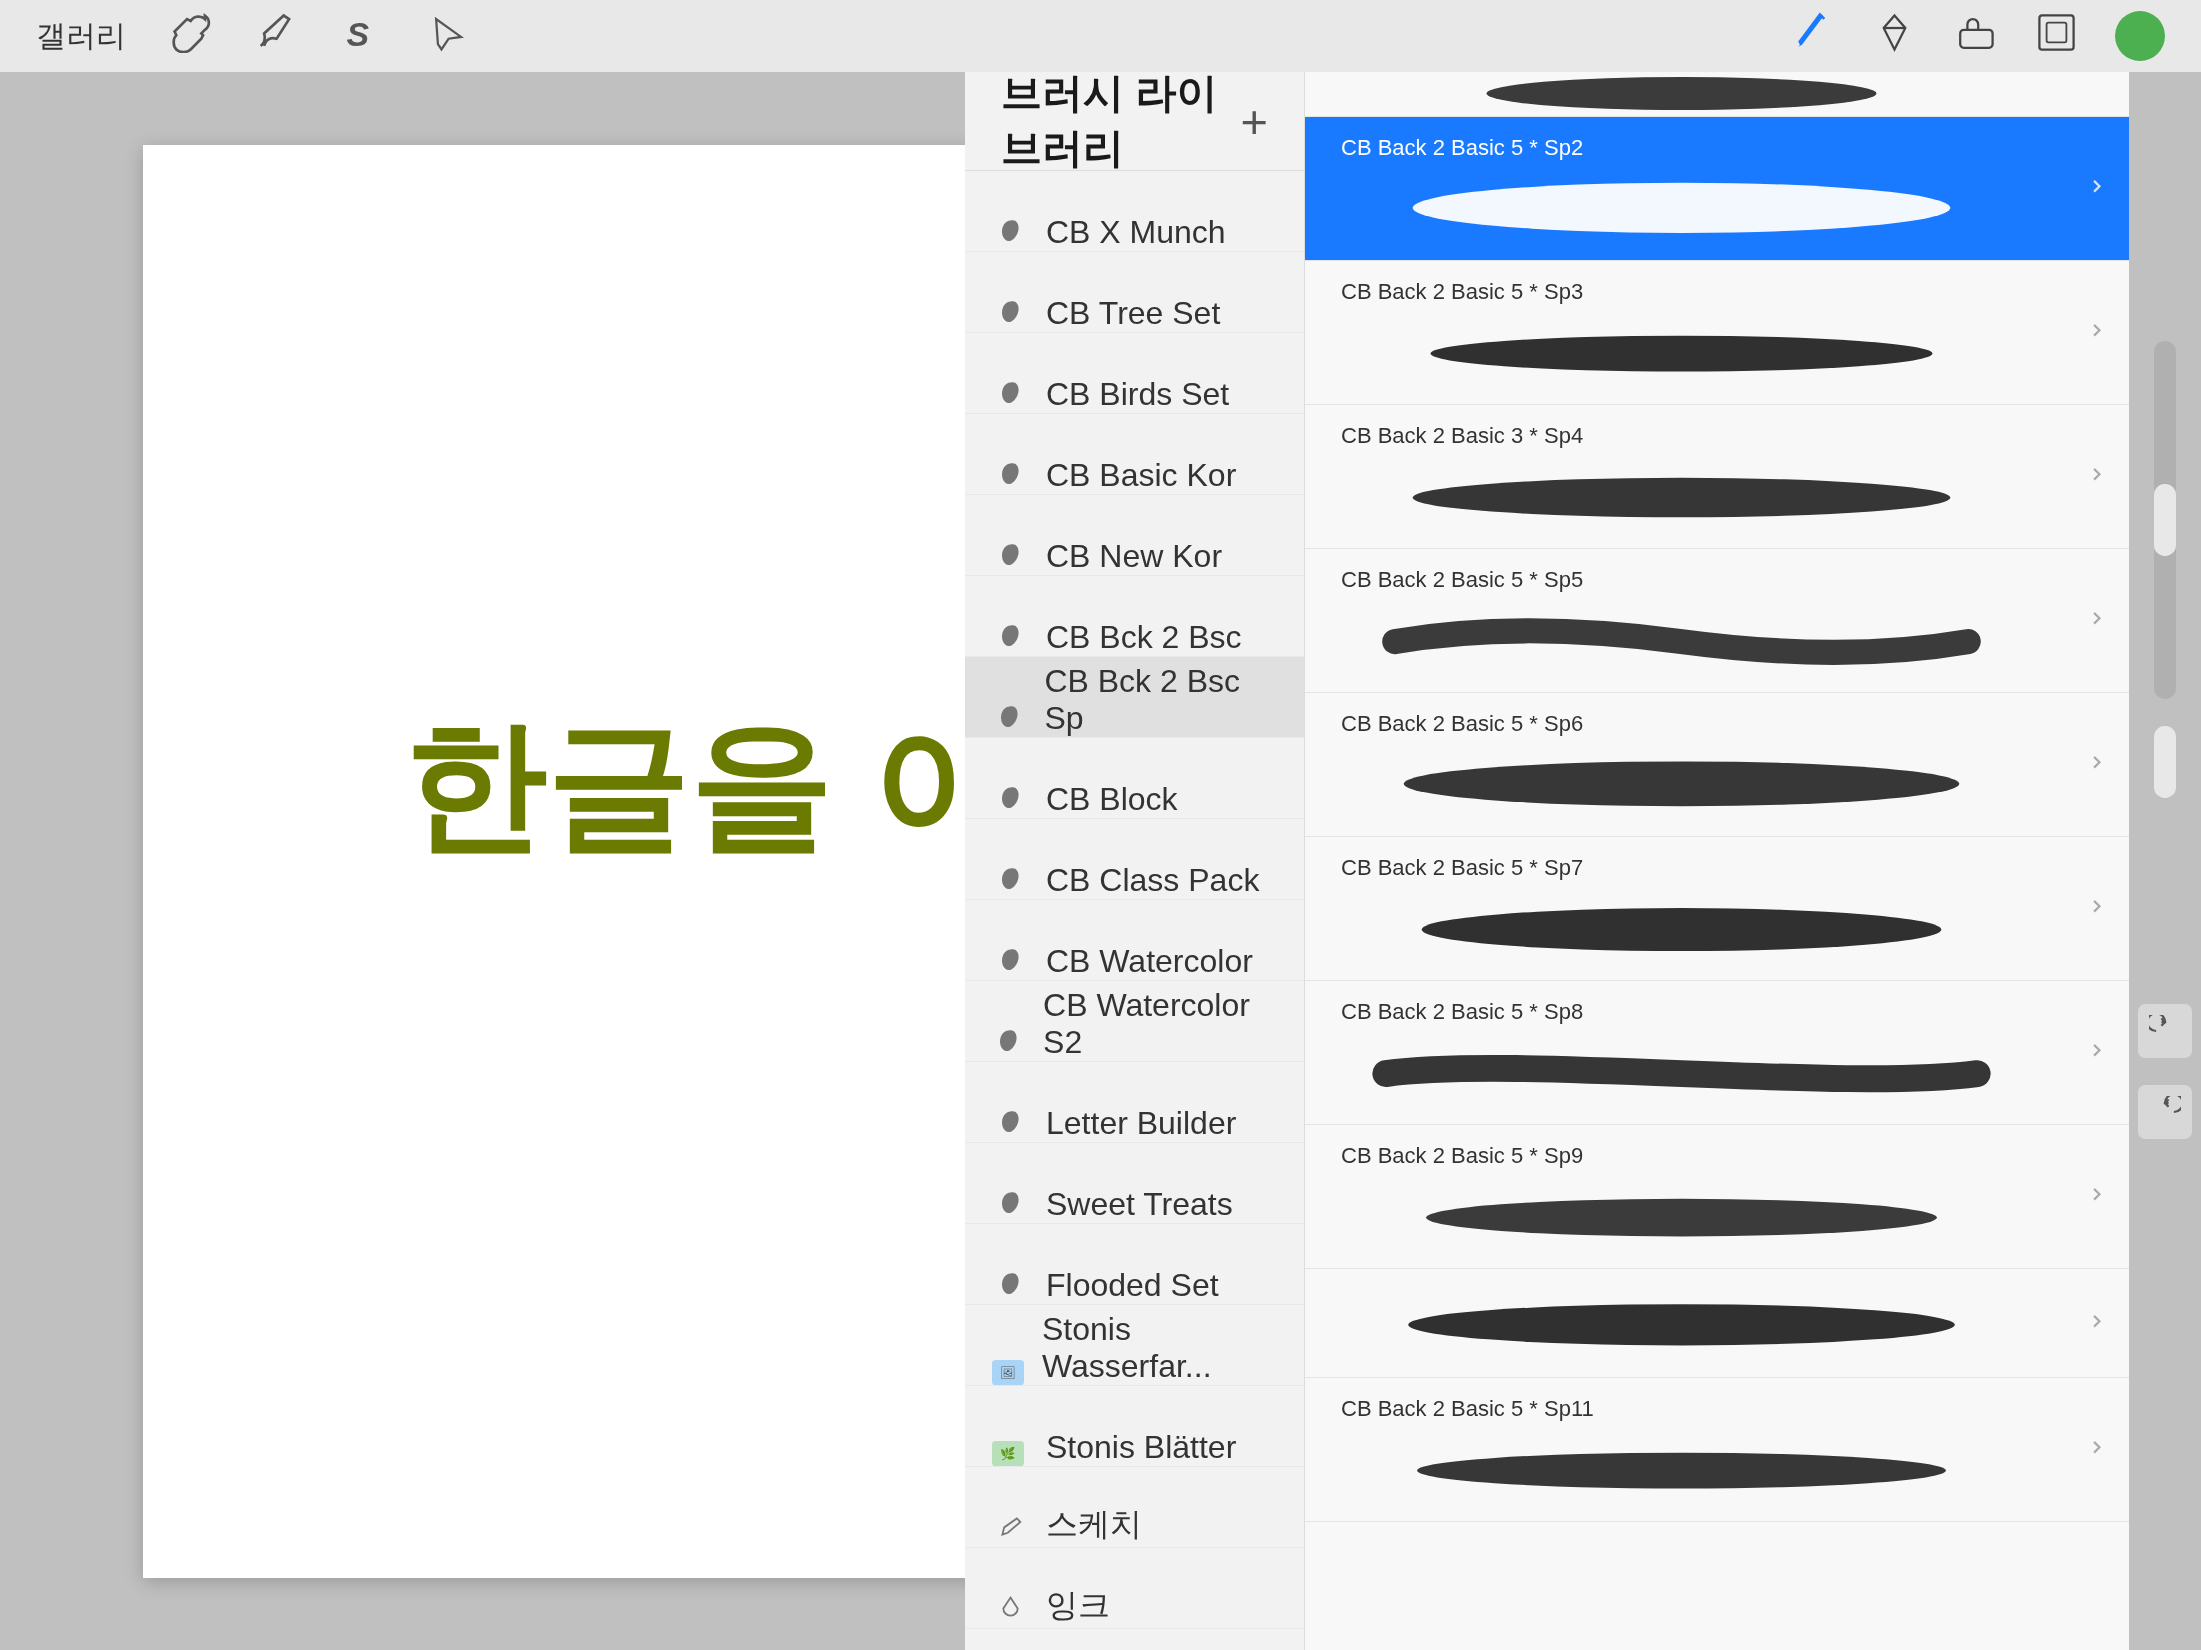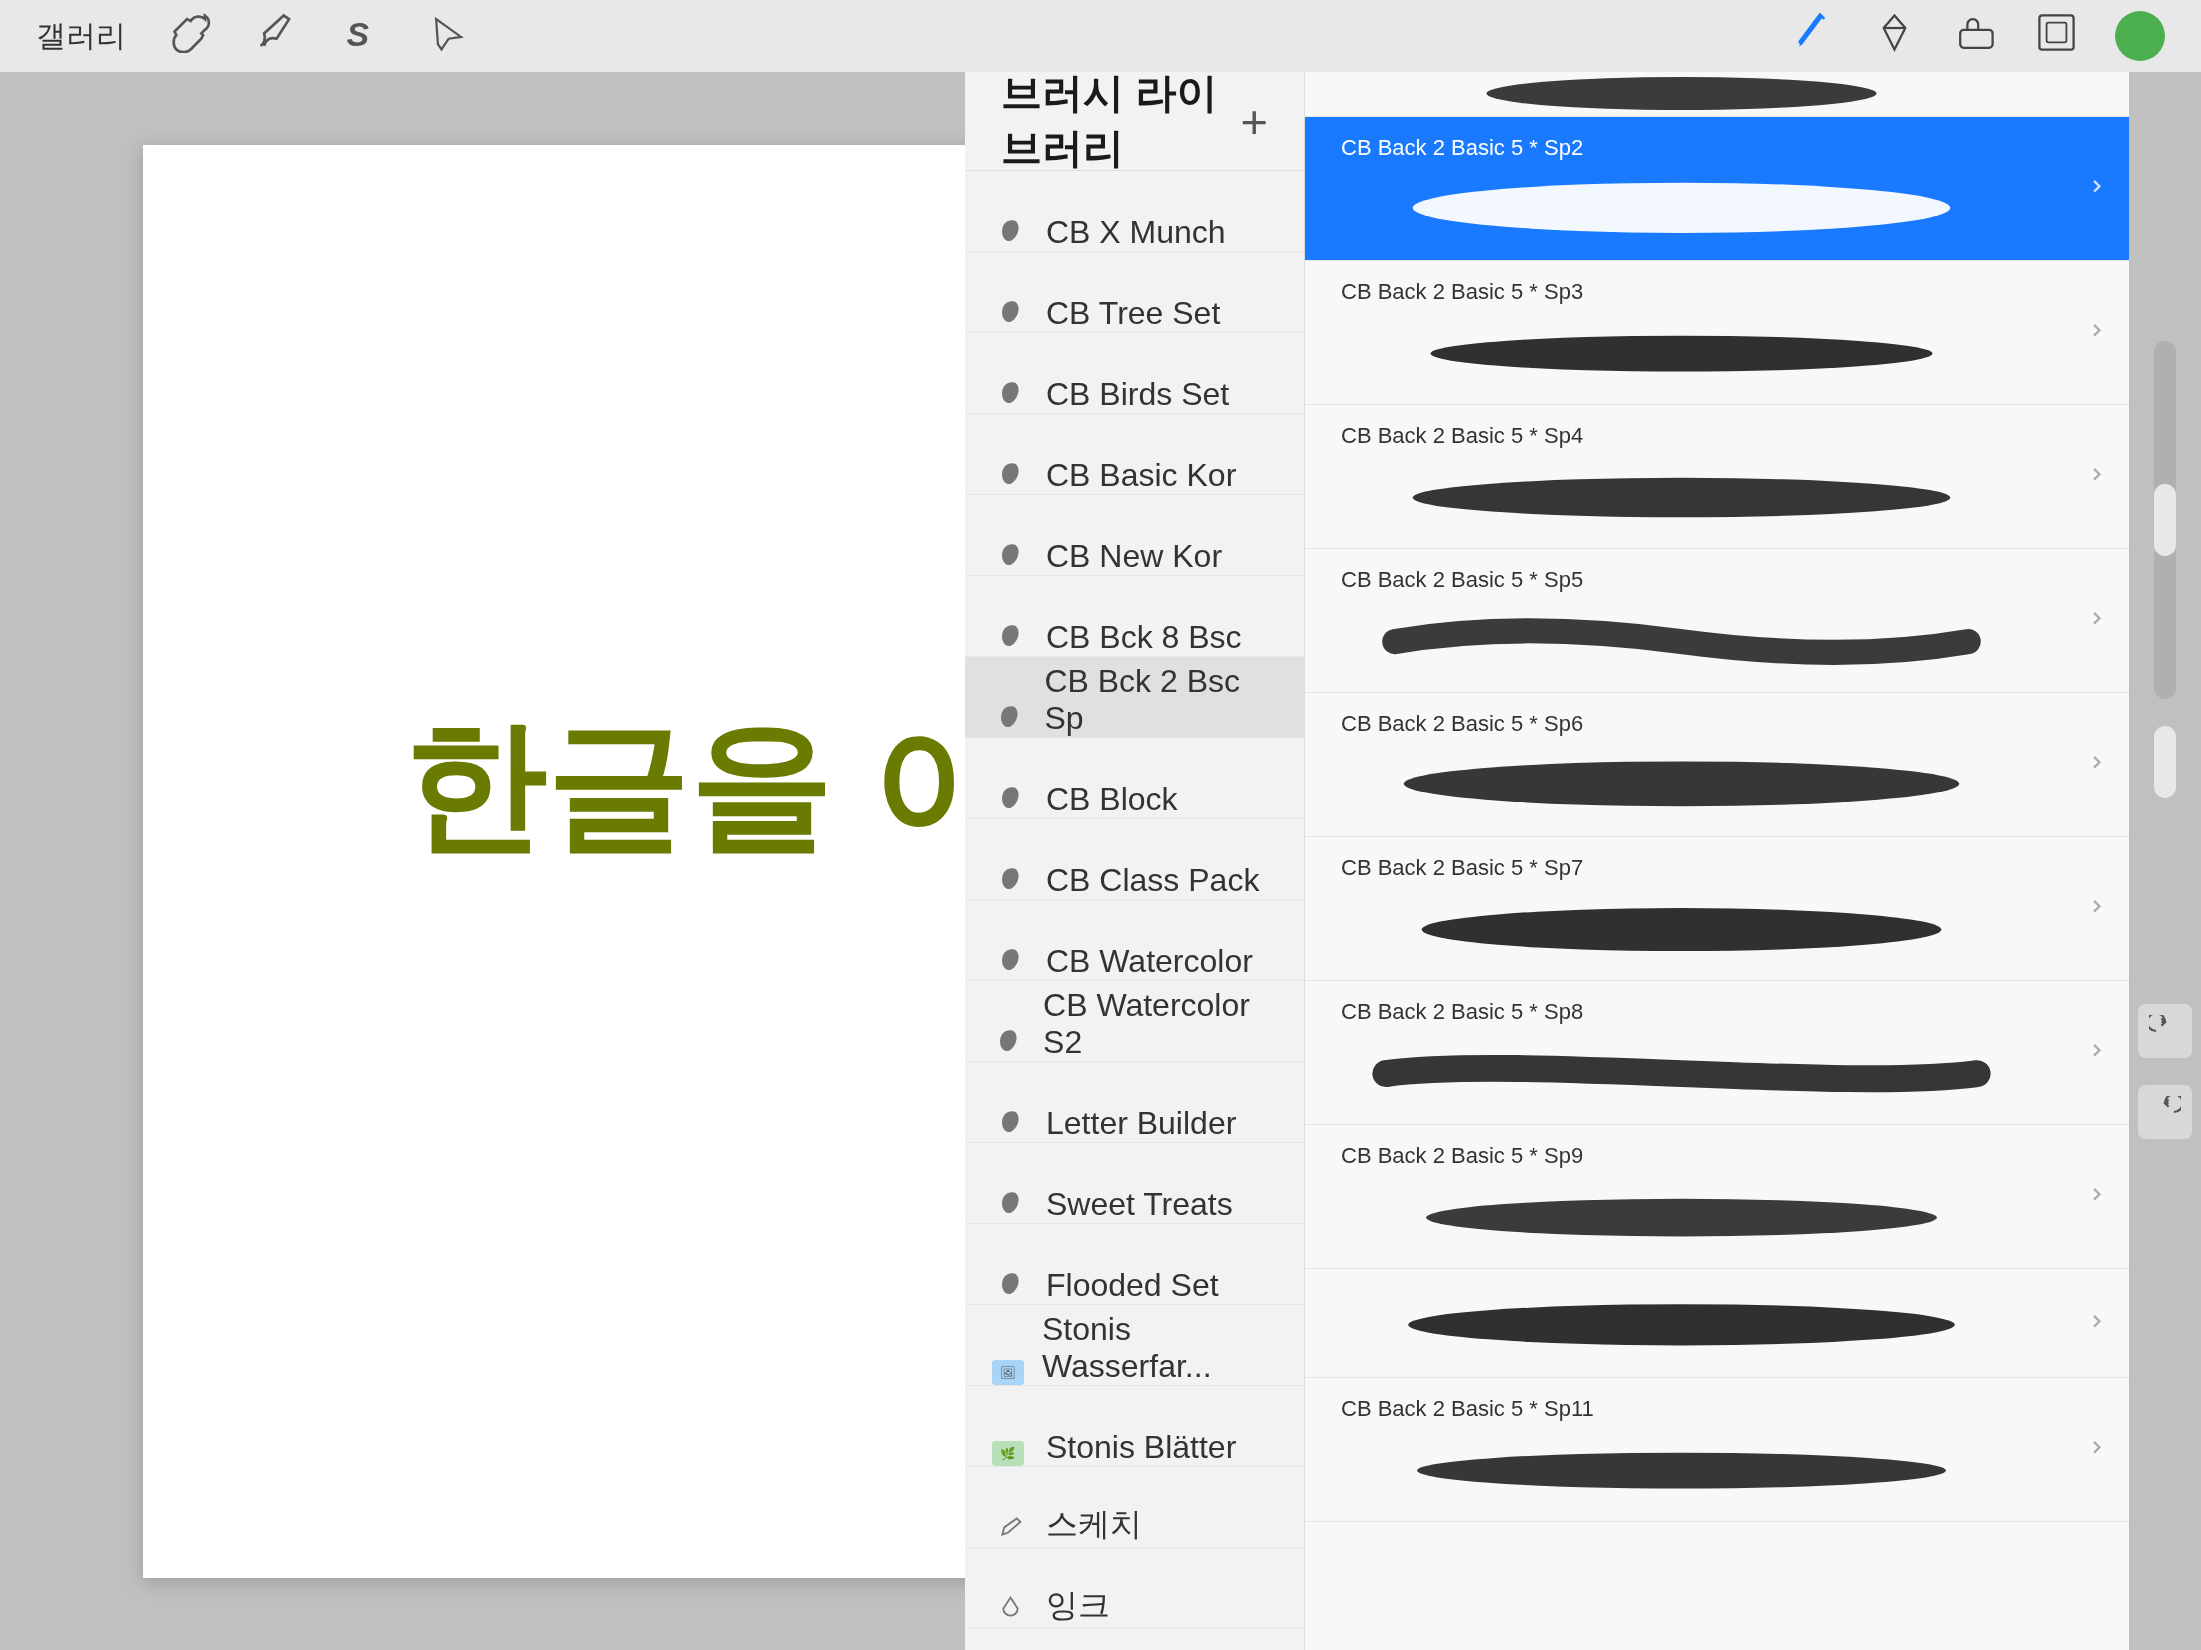--- a/index.html
+++ b/index.html
@@ -369,21 +369,21 @@
         <div class="category-item">
           <span class="category-icon"><svg width="27" height="27" viewBox="0 0 30 30" fill="none">
               <path d="M15 4C10 4 4 10 6 20c2 6 6 8 10 6 4-2 8-8 8-14C24 6 20 2 15 4z" fill="#777"></path>
             </svg></span>
           <span class="category-label">CB New Kor</span>
         </div>
         <div class="category-item">
           <span class="category-icon"><svg width="27" height="27" viewBox="0 0 30 30" fill="none">
               <path d="M15 4C10 4 4 10 6 20c2 6 6 8 10 6 4-2 8-8 8-14C24 6 20 2 15 4z" fill="#777"></path>
             </svg></span>
-          <span class="category-label">CB Bck 8 Bsc</span>
+          <span class="category-label">CB Bck 2 Bsc</span>
         </div>
         <div class="category-item active">
           <span class="category-icon blue"><svg width="27" height="27" viewBox="0 0 30 30" fill="none">
               <path d="M15 4C10 4 4 10 6 20c2 6 6 8 10 6 4-2 8-8 8-14C24 6 20 2 15 4z" fill="#777"></path>
             </svg></span>
           <span class="category-label">CB Bck 2 Bsc Sp</span>
         </div>
         <div class="category-item">
           <span class="category-icon"><svg width="27" height="27" viewBox="0 0 30 30" fill="none">
               <path d="M15 4C10 4 4 10 6 20c2 6 6 8 10 6 4-2 8-8 8-14C24 6 20 2 15 4z" fill="#777"></path>
@@ -482,21 +482,21 @@
           <div class="brush-item-preview">
             <svg viewBox="0 0 760 80" width="681" height="72">
               <ellipse cx="380" cy="44" rx="280" ry="20" fill="#1a1a1a" opacity="0.9"></ellipse>
             </svg>
           </div>
           <span class="brush-item-arrow"><svg width="21.5" height="21.5" viewBox="0 0 24 24" fill="none">
               <path d="M9 6l6 6-6 6" stroke="#aaa" stroke-width="2.5"></path>
             </svg></span>
         </div>
         <div class="brush-item">
-          <div class="brush-item-name">CB Back 2 Basic 5 * Sp4</div>
+          <div class="brush-item-name">CB Back 2 Basic 3 * Sp4</div>
           <div class="brush-item-preview">
             <svg viewBox="0 0 760 80" width="681" height="72">
               <ellipse cx="380" cy="44" rx="300" ry="22" fill="#1a1a1a" opacity="0.88"></ellipse>
             </svg>
           </div>
           <span class="brush-item-arrow"><svg width="21.5" height="21.5" viewBox="0 0 24 24" fill="none">
               <path d="M9 6l6 6-6 6" stroke="#aaa" stroke-width="2.5"></path>
             </svg></span>
         </div>
         <div class="brush-item">

